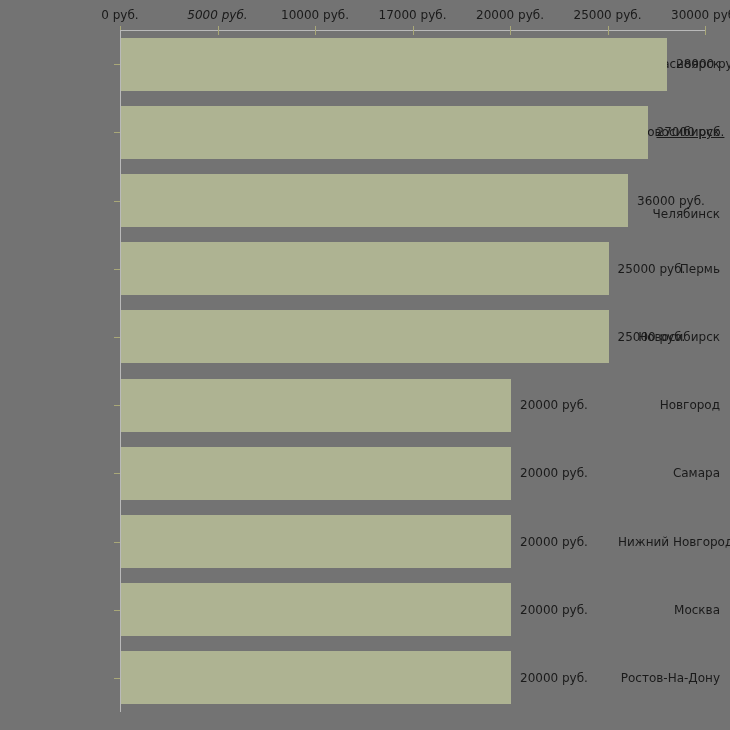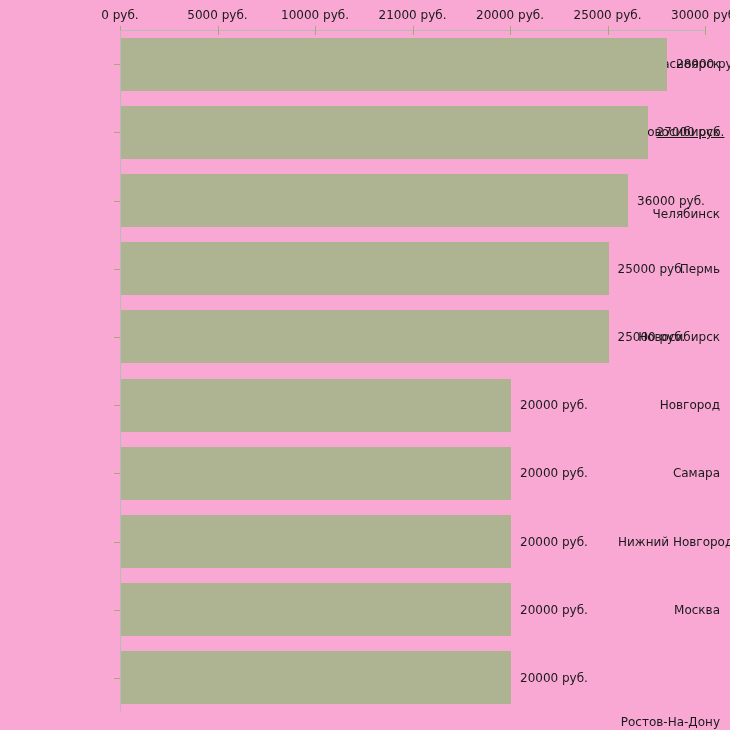--- a/index.html
+++ b/index.html
@@ -13,21 +13,21 @@
     height: 730px;
     overflow: hidden;
     font-family: "DejaVu Sans", "Liberation Sans", sans-serif;
     color: #222222;
   }
 
   #chart-root {
     position: relative;
     width: 730px;
     height: 730px;
-    background: #f9a8d4;
+    background: #737373;
   }
 
   
   .x-axis-area {
     position: absolute;
     left: 0;
     top: 0;
     width: 730px;
     height: 34px;
   }
@@ -110,23 +110,23 @@
 </style>
 </head>
 <body>
 
 <div id="chart-root">
 
   <div class="x-axis-area">
     <div class="x-axis-line"></div>
     <div id="x-ticks">
         <div class="x-tick-label" style="left: 120px;">0 руб.</div>
-        <div class="x-tick-label" style="left: 217.5px;">5000 руб.</div>
+        <div class="x-tick-label" style="left: 217.5px; font-style: italic;">5000 руб.</div>
         <div class="x-tick-label" style="left: 315px; text-align: center;">10000 руб.</div>
-        <div class="x-tick-label" style="left: 412.5px;">21000 руб.</div>
+        <div class="x-tick-label" style="left: 412.5px;">17000 руб.</div>
         <div class="x-tick-label" style="left: 510px;">20000 руб.</div>
         <div class="x-tick-label" style="left: 607.5px;">25000 руб.</div>
         <div class="x-tick-label" style="left: 705px;">30000 руб.</div>
       </div>
   <div class="x-tick-mark" style="left: 120px;"></div>
       <div class="x-tick-mark" style="left: 217.5px;"></div>
       <div class="x-tick-mark" style="left: 315px;"></div>
       <div class="x-tick-mark" style="left: 412.5px;"></div>
       <div class="x-tick-mark" style="left: 510px;"></div>
       <div class="x-tick-mark" style="left: 607.5px;"></div>
@@ -147,21 +147,21 @@
       <div class="y-tick-label" style="top: 336.9px;">Новосибирск</div>
       <div class="y-tick-mark" style="top: 405.1px;"></div>
       <div class="y-tick-label" style="top: 405.1px;">Новгород</div>
       <div class="y-tick-mark" style="top: 473.3px;"></div>
       <div class="y-tick-label" style="top: 473.3px;">Самара</div>
       <div class="y-tick-mark" style="top: 541.5px;"></div>
       <div class="y-tick-label" style="top: 541.5px; margin-left: 28px;">Нижний Новгород</div>
       <div class="y-tick-mark" style="top: 609.7px;"></div>
       <div class="y-tick-label" style="top: 609.7px;">Москва</div>
       <div class="y-tick-mark" style="top: 677.9px;"></div>
-      <div class="y-tick-label" style="top: 677.9px; margin-top: 44px;">Ростов-На-Дону</div>
+      <div class="y-tick-label" style="top: 677.9px;">Ростов-На-Дону</div>
     </div>
 
   <div class="plot-area">
     <div id="bars">
         <div class="bar" title="Красноярск 28000 руб." style="top: 7.6px; width: 546px; height: 53px; background: rgb(174, 179, 146);"></div>
         <div class="bar-value-label" style="left: 555px; top: 34.1px;">28000 руб.</div>
         <div class="bar" title="Новосибирск 27000 руб." style="top: 75.8px; width: 526.5px; height: 53px; background: rgb(174, 179, 146);"></div>
         <div class="bar-value-label" style="left: 535.5px; top: 102.3px; text-decoration: underline;">27000 руб.</div>
         <div class="bar" title="Челябинск 26000 руб." style="top: 144px; width: 507px; height: 53px; background: rgb(174, 179, 146);"></div>
         <div class="bar-value-label" style="left: 516px; top: 170.5px;">36000 руб.</div>

